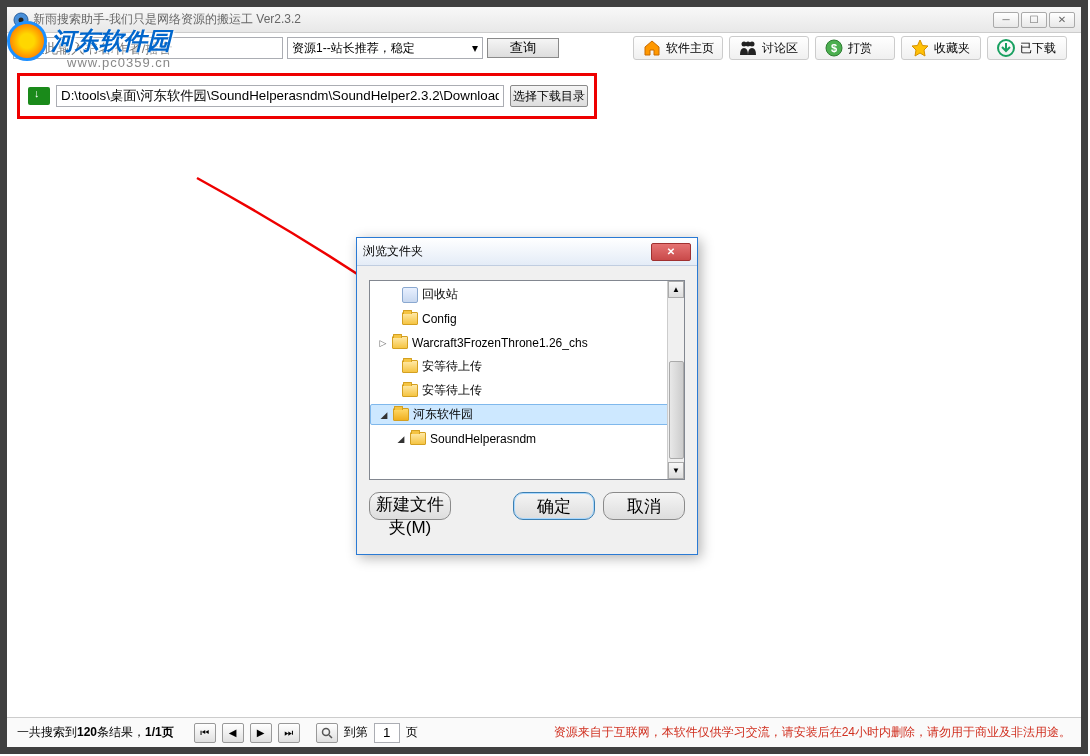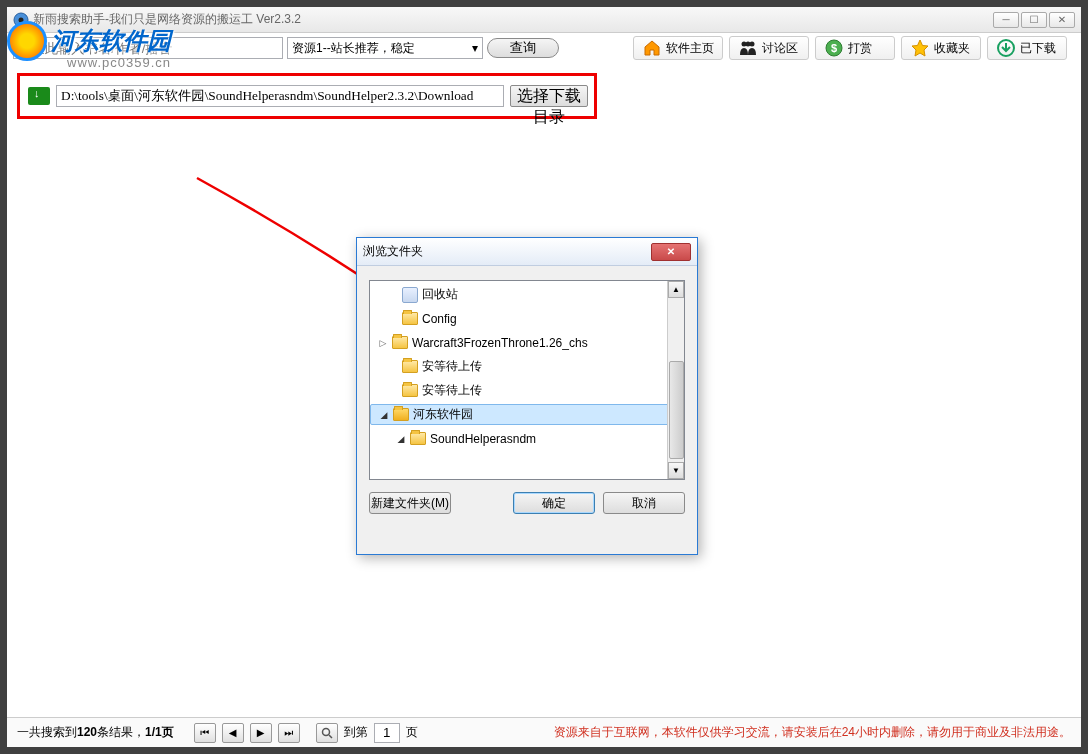--- a/index.html
+++ b/index.html
@@ -8,31 +8,31 @@
     .window { width: 1088px; height: 754px; border: 7px solid #404040; position: relative; display: flex; flex-direction: column; }
     
     .titlebar { height: 26px; background: linear-gradient(#f8f8f8, #e8e8e8); border-bottom: 1px solid #ccc; display: flex; align-items: center; padding: 0 6px; color: #666; }
     .titlebar-icon { width: 16px; height: 16px; margin-right: 4px; }
     .titlebar-controls { margin-left: auto; display: flex; gap: 2px; }
     .tb-btn { width: 26px; height: 16px; border: 1px solid #aaa; border-radius: 2px; background: linear-gradient(#fff,#e8e8e8); display:flex; align-items:center; justify-content:center; cursor:pointer; font-size:10px; }
     
     .toolbar-row { height: 30px; display: flex; align-items: center; padding: 2px 6px; gap: 4px; }
     .search-input { width: 270px; height: 22px; border: 1px solid #abadb3; padding: 0 4px; color: #888; }
     .source-select { width: 196px; height: 22px; border: 1px solid #abadb3; background:#fff; display:flex; align-items:center; padding:0 4px; justify-content:space-between; }
-    .query-btn { width: 72px; height: 20px; border:1px solid #8a8a8a; border-radius:10px; background:linear-gradient(#f5f5f5,#ddd); }
+    .query-btn { width: 72px; height: 20px; border:1px solid #8a8a8a; border-radius:0; background:linear-gradient(#f5f5f5,#ddd); }
     
     .nav-btns { margin-left: auto; display:flex; gap:6px; padding-right:8px; }
     .nav-btn { height: 24px; min-width:80px; border:1px solid #ccc; border-radius:3px; background:linear-gradient(#fff,#f0f0f0); display:flex; align-items:center; gap:4px; padding:0 8px; cursor:pointer; }
     .nav-icon { width:20px; height:20px; display:flex; align-items:center; justify-content:center; }
     
     .red-box { position:absolute; left:10px; top:66px; width:580px; height:46px; border:3px solid #e00; display:flex; align-items:center; gap:6px; padding:0 6px 0 8px; }
     .folder-icon-green { width:22px; height:18px; background:#1a8a1a; border-radius:2px; position:relative; }
     .folder-icon-green:before { content:"↓"; color:#fff; position:absolute; left:6px; top:0; font-size:11px; font-weight:bold; }
-    .path-input { flex:1; height:22px; border:1px solid #abadb3; padding:0 4px; font-family:Liberation Serif, serif; }
-    .choose-dir-btn { height:22px; width:78px; border:1px solid #8a8a8a; border-radius:2px; background:linear-gradient(#f5f5f5,#ddd); font-size:16px; }
+    .path-input { flex:1; height:22px; border:1px solid #abadb3; padding:0 4px; font-family:Liberation Sans, sans-serif; }
+    .choose-dir-btn { height:22px; width:78px; border:1px solid #8a8a8a; border-radius:2px; background:linear-gradient(#f5f5f5,#ddd); font-size:12px; }
     
     .watermark { position:absolute; left:0; top:14px; pointer-events:none; display:flex; align-items:center; }
     .wm-logo { width:40px; height:40px; border-radius:50%; background:radial-gradient(#ffd700 30%, #ff8c00 70%); border:3px solid #1e90ff; margin-right:4px; }
     .wm-text { color:#0066cc; font-size:24px; font-weight:bold; font-style:italic; text-shadow:1px 1px 2px #fff; }
     .wm-url { position:absolute; left:60px; top:48px; color:#888; font-size:13px; letter-spacing:1px; }
     
     .content { flex:1; position:relative; }
     
     .arrow { position:absolute; left:180px; top:110px; pointer-events:none; }
     
@@ -47,21 +47,21 @@
     .fld { width:16px; height:13px; background:linear-gradient(#ffe9a8,#f5c442); border:1px solid #d4a020; border-radius:1px; position:relative; }
     .fld:before { content:""; position:absolute; top:-3px; left:0; width:7px; height:3px; background:#f5c442; border:1px solid #d4a020; border-bottom:none; border-radius:1px 1px 0 0; }
     .fld.open { background:linear-gradient(#ffd968,#f0b020); }
     .recycle { width:16px; height:16px; border:1px solid #8aa8d0; border-radius:2px; background:linear-gradient(#e8f0ff,#c8d8f0); }
     .tree-item.sel { background:#cde8ff; border:1px solid #7fb8ec; border-radius:2px; height:21px; margin:-1px 0; }
     .tree-scroll { position:absolute; right:0; top:0; width:17px; height:100%; background:#f0f0f0; border-left:1px solid #ccc; }
     .scroll-btn { height:17px; border:1px solid #aaa; background:linear-gradient(#f8f8f8,#ddd); display:flex; align-items:center; justify-content:center; font-size:8px; }
     .scroll-thumb { position:absolute; left:1px; width:15px; top:80px; height:98px; background:linear-gradient(90deg,#e8e8e8,#ccc); border:1px solid #aaa; border-radius:2px; }
     
     .dialog-btns { display:flex; gap:8px; margin-top:12px; align-items:center; }
-    .dlg-btn { height:22px; width:82px; border:1px solid #8a8a8a; border-radius:3px; background:linear-gradient(#f5f5f5,#ddd); cursor:pointer; font-size:12px; }
+    .dlg-btn { height:28px; width:82px; border:1px solid #8a8a8a; border-radius:10px; background:linear-gradient(#f5f5f5,#ddd); cursor:pointer; font-size:17px; }
     .dlg-btn.primary { border:1px solid #3c7fb1; box-shadow:inset 0 0 0 1px #a8d8ff; }
     
     .statusbar { height:30px; border-top:1px solid #ccc; display:flex; align-items:center; padding:0 10px; gap:6px; background:#fafafa; font-size:12px; }
     .page-btn { width:22px; height:20px; border:1px solid #999; border-radius:2px; background:linear-gradient(#fff,#e0e0e0); display:flex; align-items:center; justify-content:center; font-size:10px; cursor:pointer; }
     .page-input { width:26px; height:20px; border:1px solid #abadb3; text-align:center; }
     .stat-red { color:#d03020; margin-left:auto; }
   </style>
 </head>
 <body>
 

